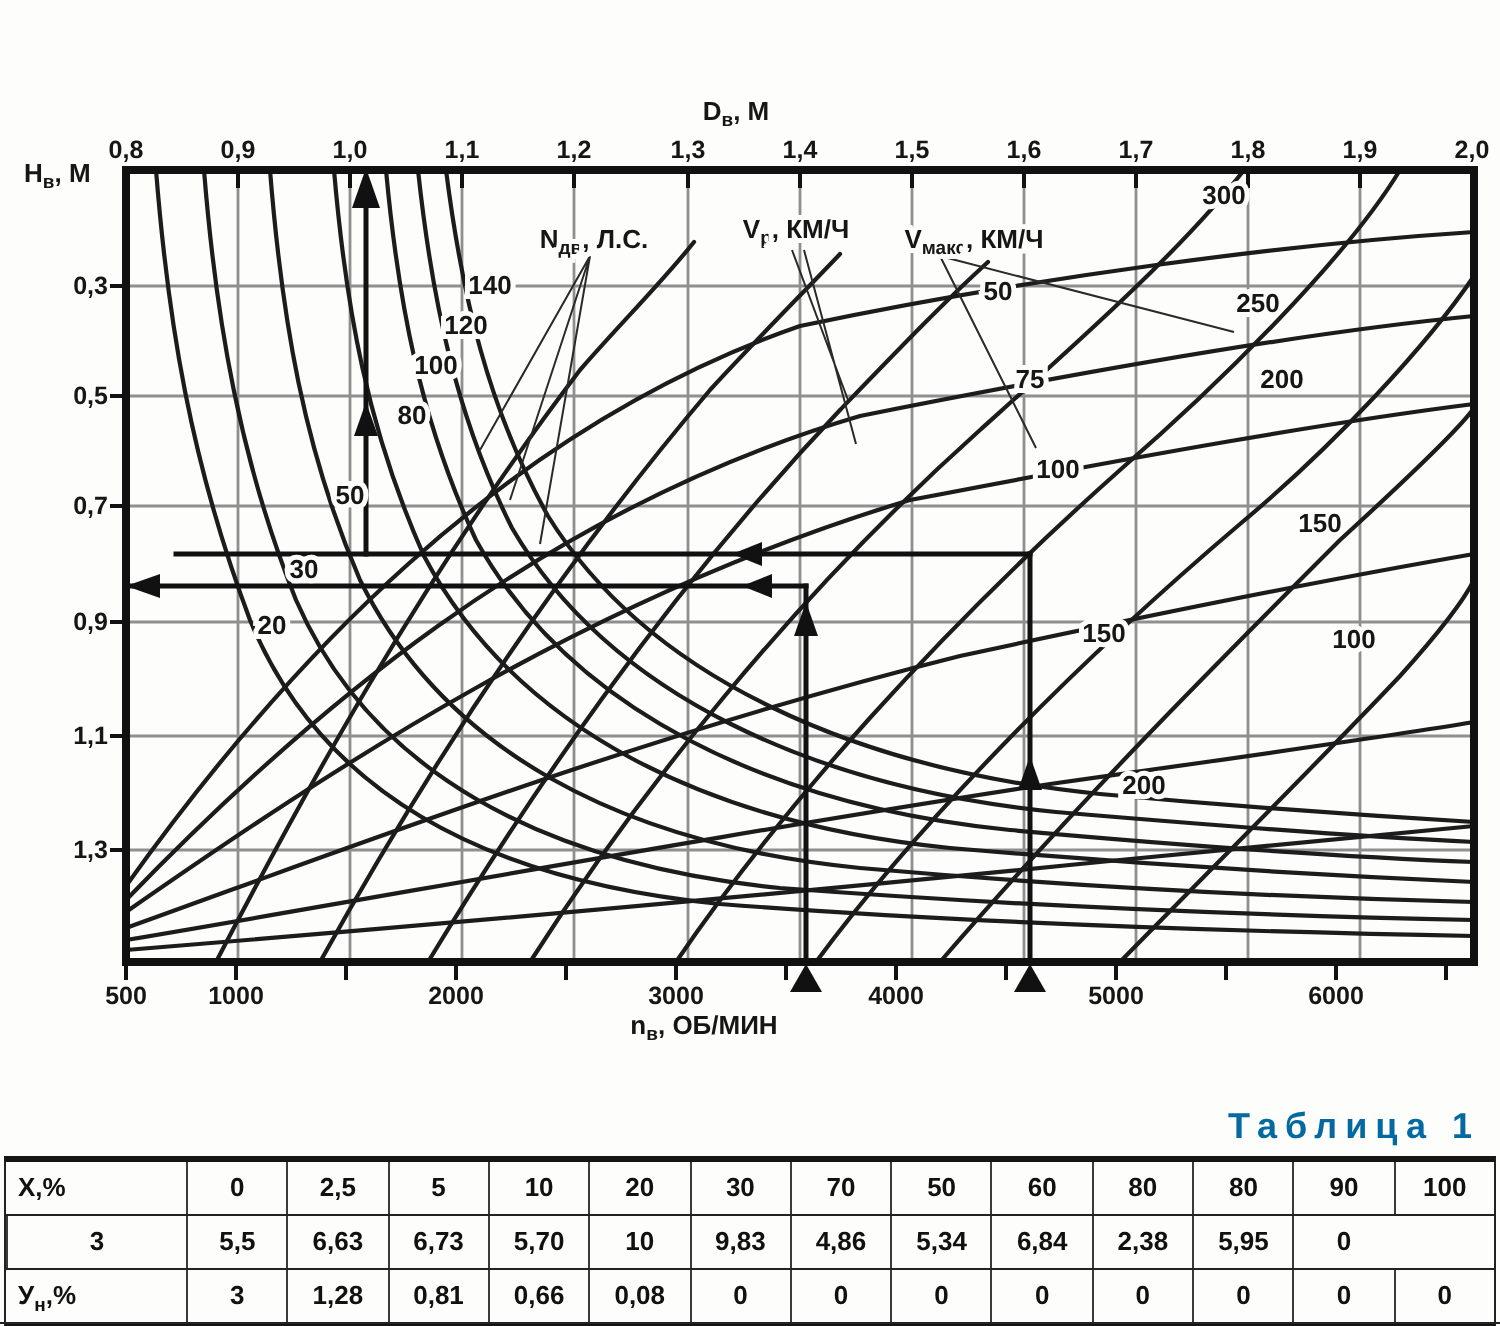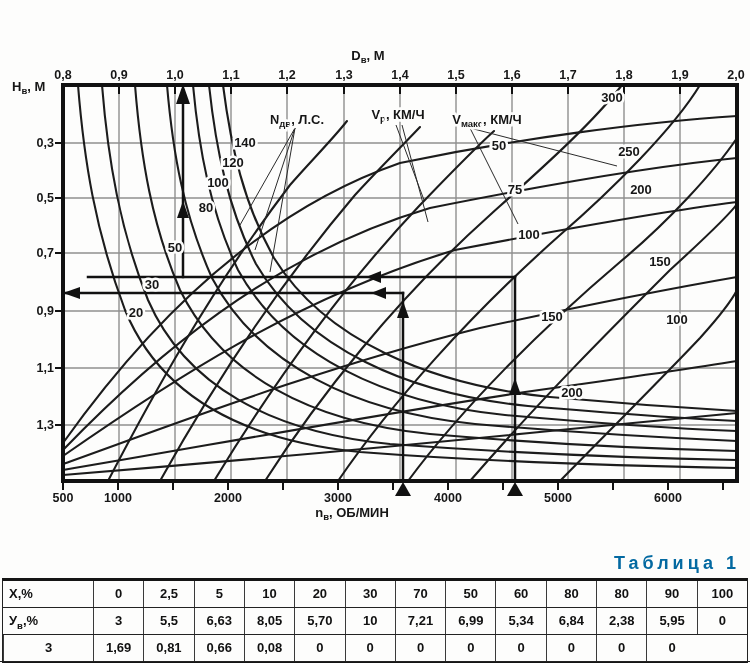--- a/index.html
+++ b/index.html
@@ -222,38 +222,38 @@
         <div class="tcell">30</div>
         <div class="tcell">70</div>
         <div class="tcell">50</div>
         <div class="tcell">60</div>
         <div class="tcell">80</div>
         <div class="tcell">80</div>
         <div class="tcell">90</div>
         <div class="tcell">100</div>
       </div>
       <div class="trow">
-        <div class="tcell tlabel"><span>У</span><sub>в</sub><span>,%</span></div>
         <div class="tcell">3</div>
         <div class="tcell">5,5</div>
         <div class="tcell">6,63</div>
-        <div class="tcell">8,05</div>
+        <div class="tcell">6,73</div>
         <div class="tcell">5,70</div>
         <div class="tcell">10</div>
-        <div class="tcell">7,21</div>
-        <div class="tcell">6,99</div>
+        <div class="tcell">9,83</div>
+        <div class="tcell">4,86</div>
         <div class="tcell">5,34</div>
         <div class="tcell">6,84</div>
         <div class="tcell">2,38</div>
         <div class="tcell">5,95</div>
         <div class="tcell">0</div>
       </div>
       <div class="trow">
+        <div class="tcell tlabel"><span>У</span><sub>н</sub><span>,%</span></div>
         <div class="tcell">3</div>
-        <div class="tcell">1,69</div>
+        <div class="tcell">1,28</div>
         <div class="tcell">0,81</div>
         <div class="tcell">0,66</div>
         <div class="tcell">0,08</div>
         <div class="tcell">0</div>
         <div class="tcell">0</div>
         <div class="tcell">0</div>
         <div class="tcell">0</div>
         <div class="tcell">0</div>
         <div class="tcell">0</div>
         <div class="tcell">0</div>

